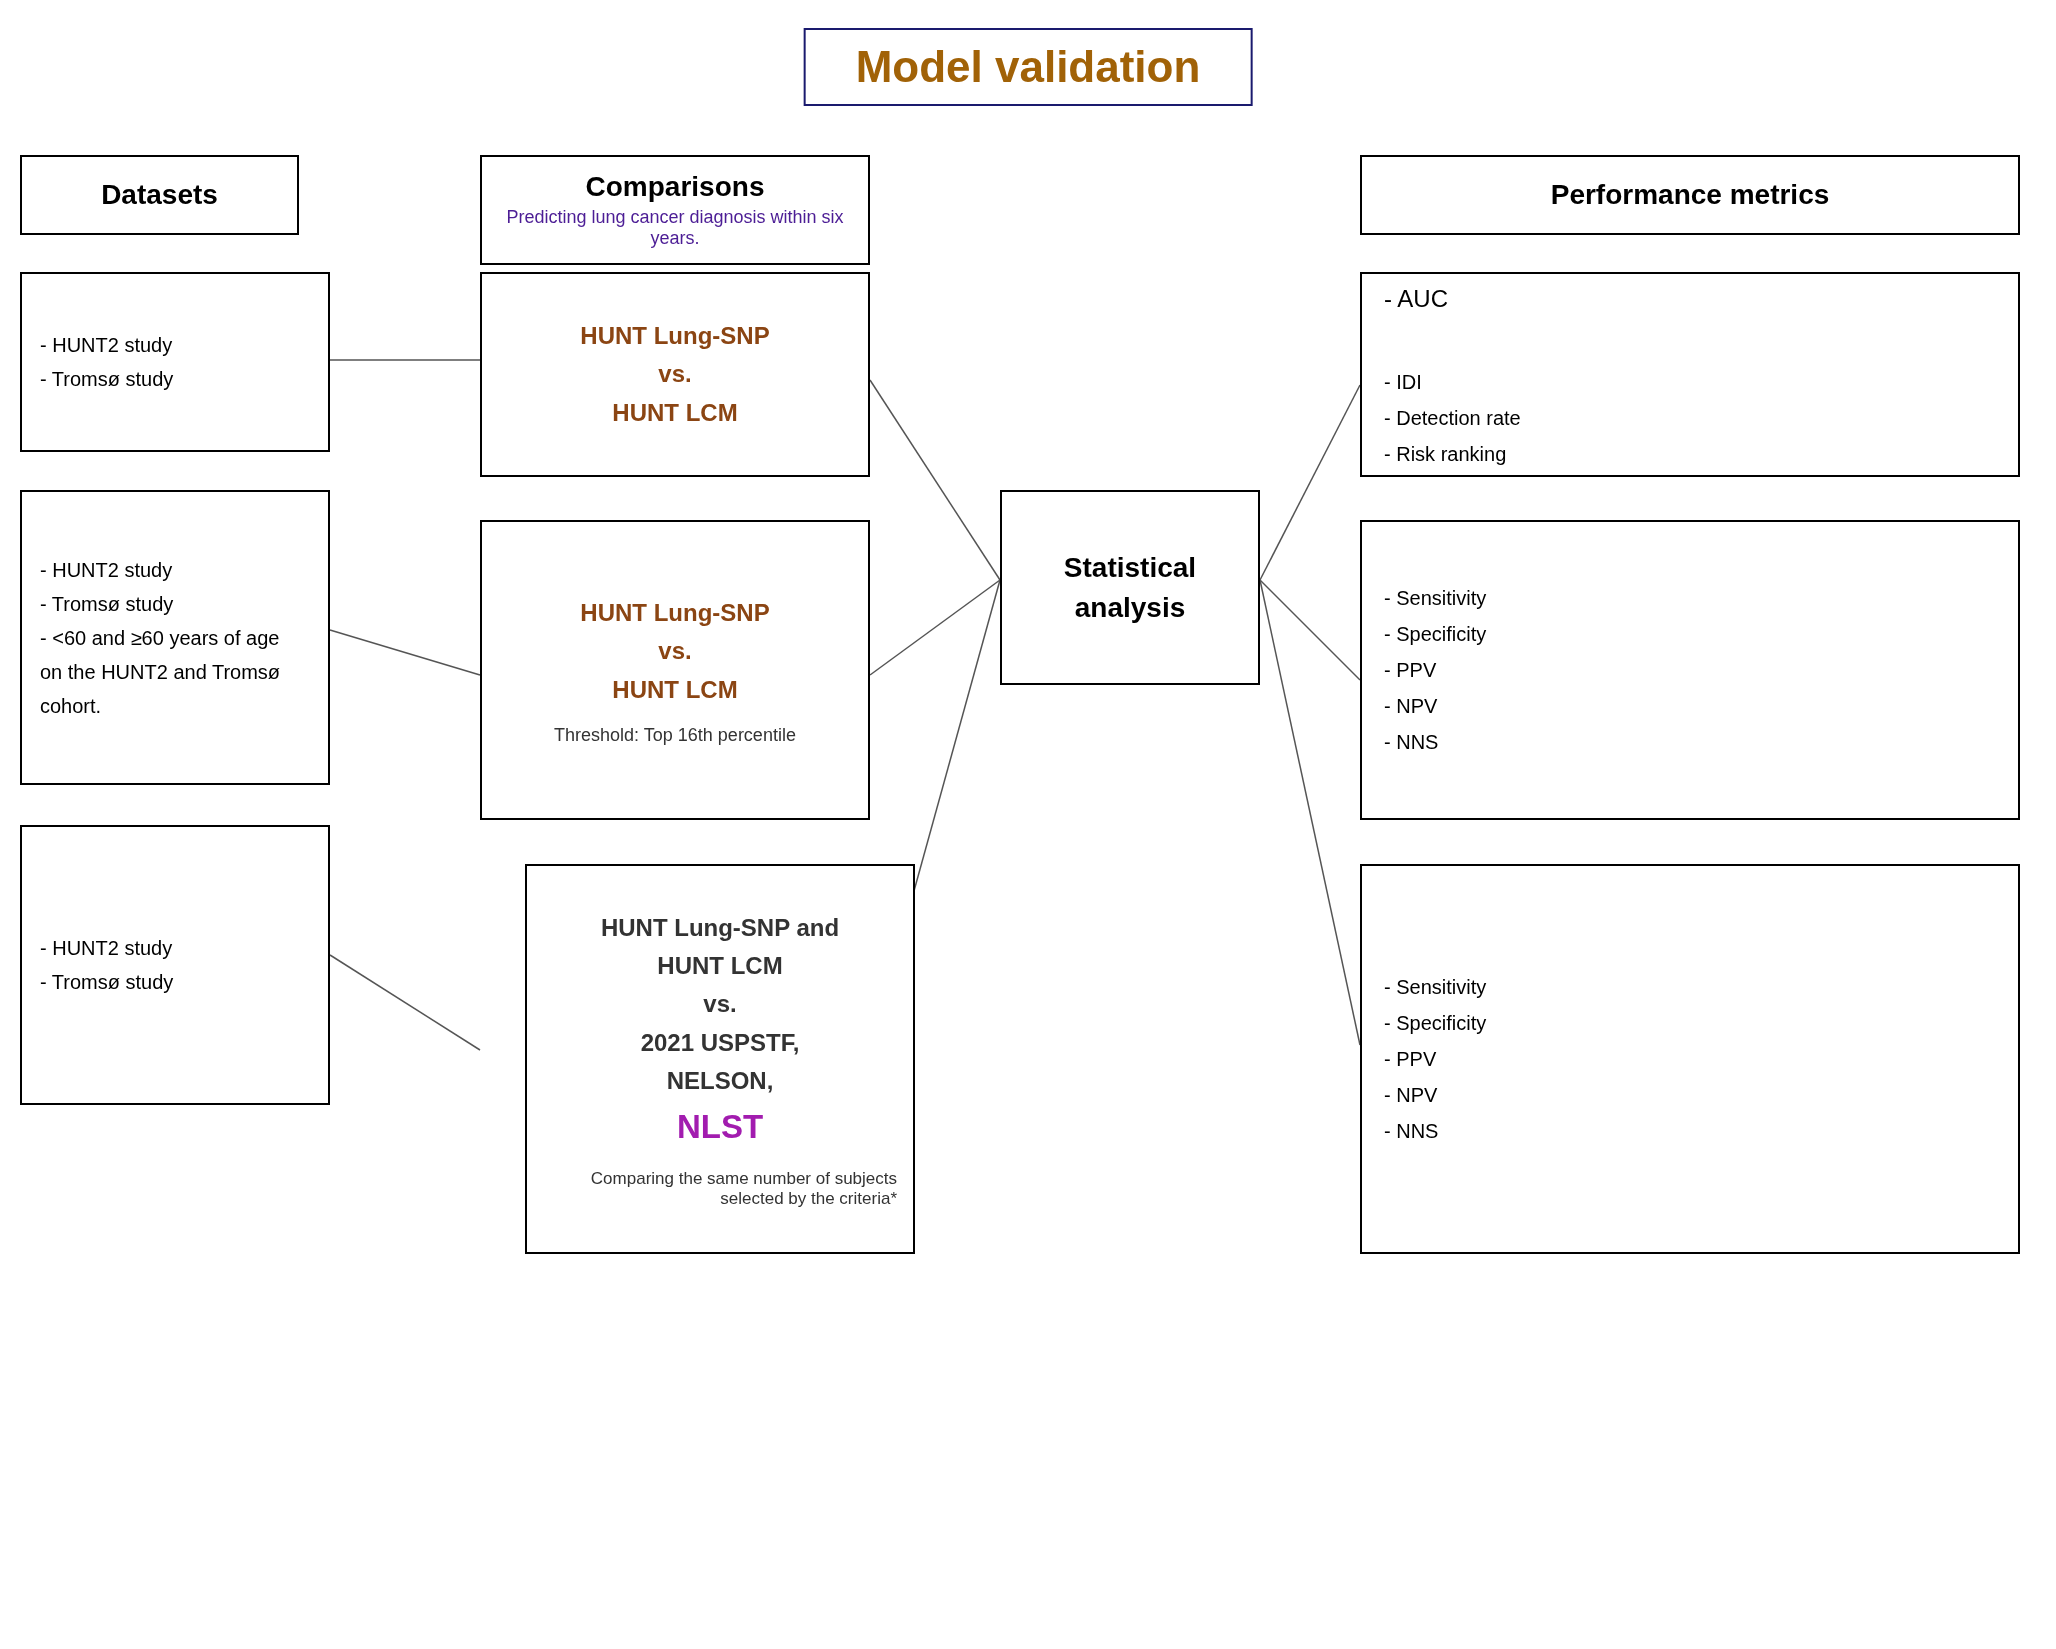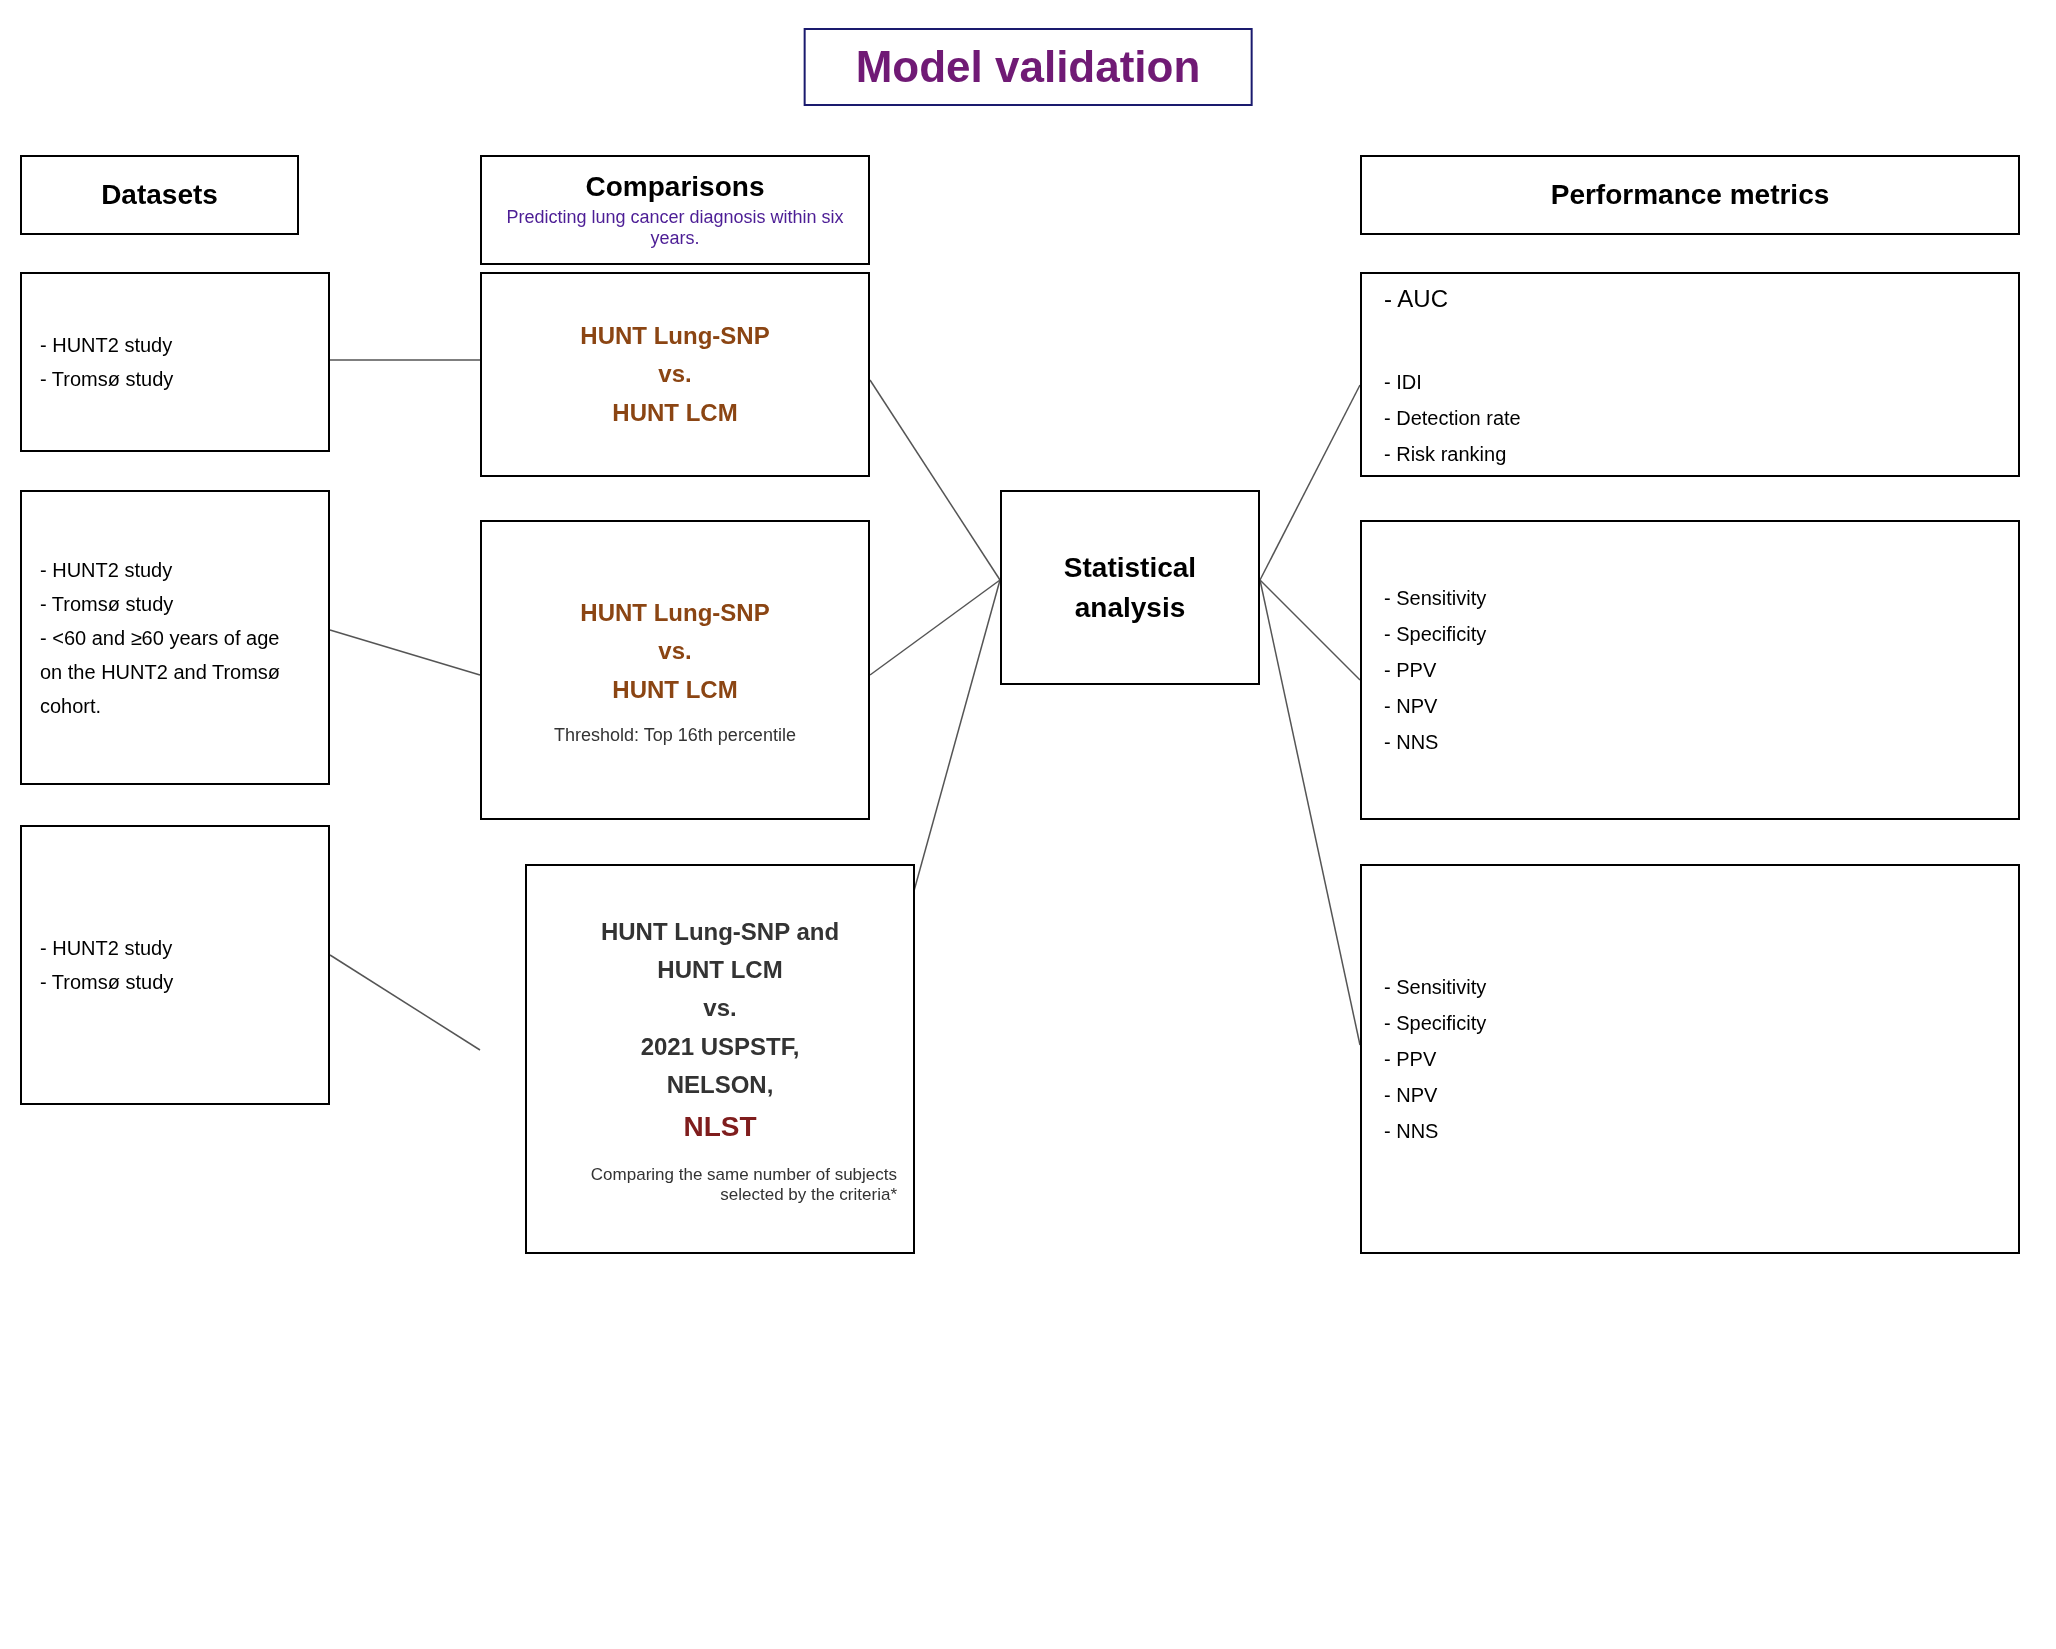--- a/index.html
+++ b/index.html
@@ -25,21 +25,21 @@
       top: 30px;
       left: 50%;
       transform: translateX(-50%);
       border: 2px solid #1a1a6e;
       padding: 10px 40px;
       text-align: center;
     }
     .title-box h1 {
       font-size: 44px;
       font-weight: bold;
-      color: #701a75;
+      color: #a16207;
     }
 
     
     
     
     
     
     
 
     .section-box {
@@ -124,21 +124,21 @@
     <p style="font-size:18px;color:#333;margin-top:16px;">Threshold: Top 16th percentile</p>
   </div>
 
   <div class="section-box" style="left:480px;top:864px;width:390px;height:390px;display:flex;flex-direction:column;align-items:center;justify-content:center;text-align:center;padding:16px;margin-left:45px;">
     <div>
       <p style="font-size:24px;font-weight:bold;color:#333;line-height:1.6;">HUNT Lung-SNP and</p>
       <p style="font-size:24px;font-weight:bold;color:#333;line-height:1.6;">HUNT LCM</p>
       <p style="font-size:24px;font-weight:bold;color:#333;line-height:1.6;">vs.</p>
       <p style="font-size:24px;font-weight:bold;color:#333;line-height:1.6;">2021 USPSTF,</p>
       <p style="font-size:24px;font-weight:bold;color:#333;line-height:1.6;">NELSON,</p>
-      <p style="font-size:28px;font-weight:bold;color:#7f1d1d;line-height:1.6;">NLST</p>
+      <p style="font-size:33px;font-weight:bold;color:#a21caf;line-height:1.6;">NLST</p>
     </div>
     <p style="font-size:17px;color:#333;margin-top:16px;text-align:right;">Comparing the same number of subjects selected by the criteria*</p>
   </div>
 
   <div class="section-box" style="left:1000px;top:490px;width:260px;height:195px;display:flex;align-items:center;justify-content:center;text-align:center;padding:20px;">
     <span style="font-size:28px;font-weight:bold;line-height:1.4;">Statistical<br>analysis</span>
   </div>
 
   <div class="section-box" style="left:1360px;top:155px;width:660px;height:80px;display:flex;align-items:center;justify-content:center;">
     <span style="font-size:28px;font-weight:bold;">Performance metrics</span>

